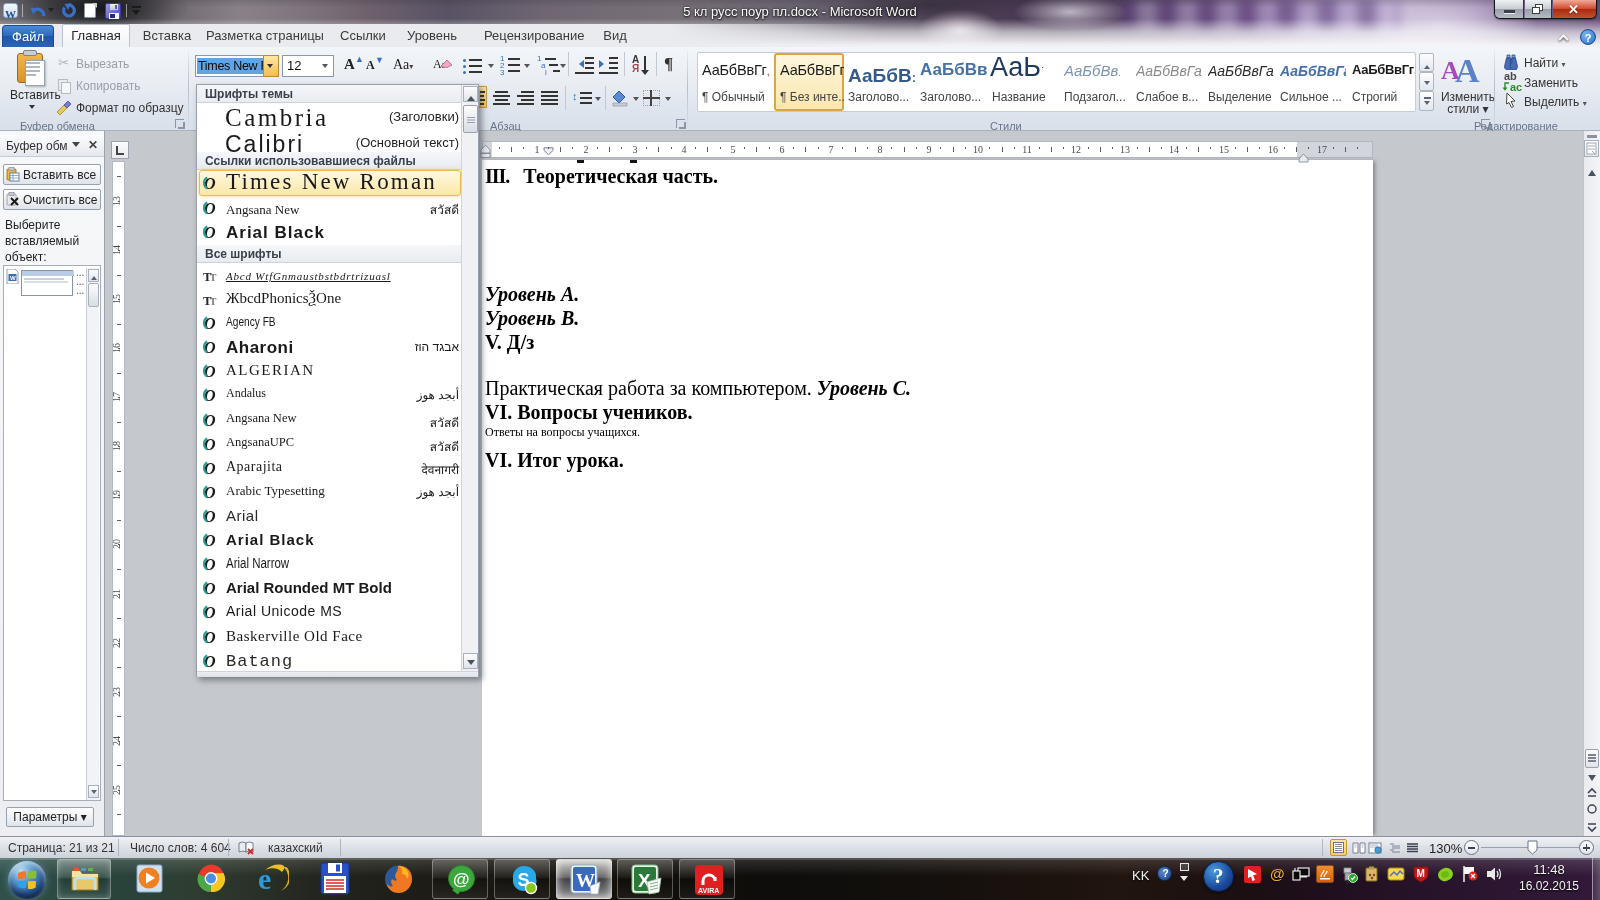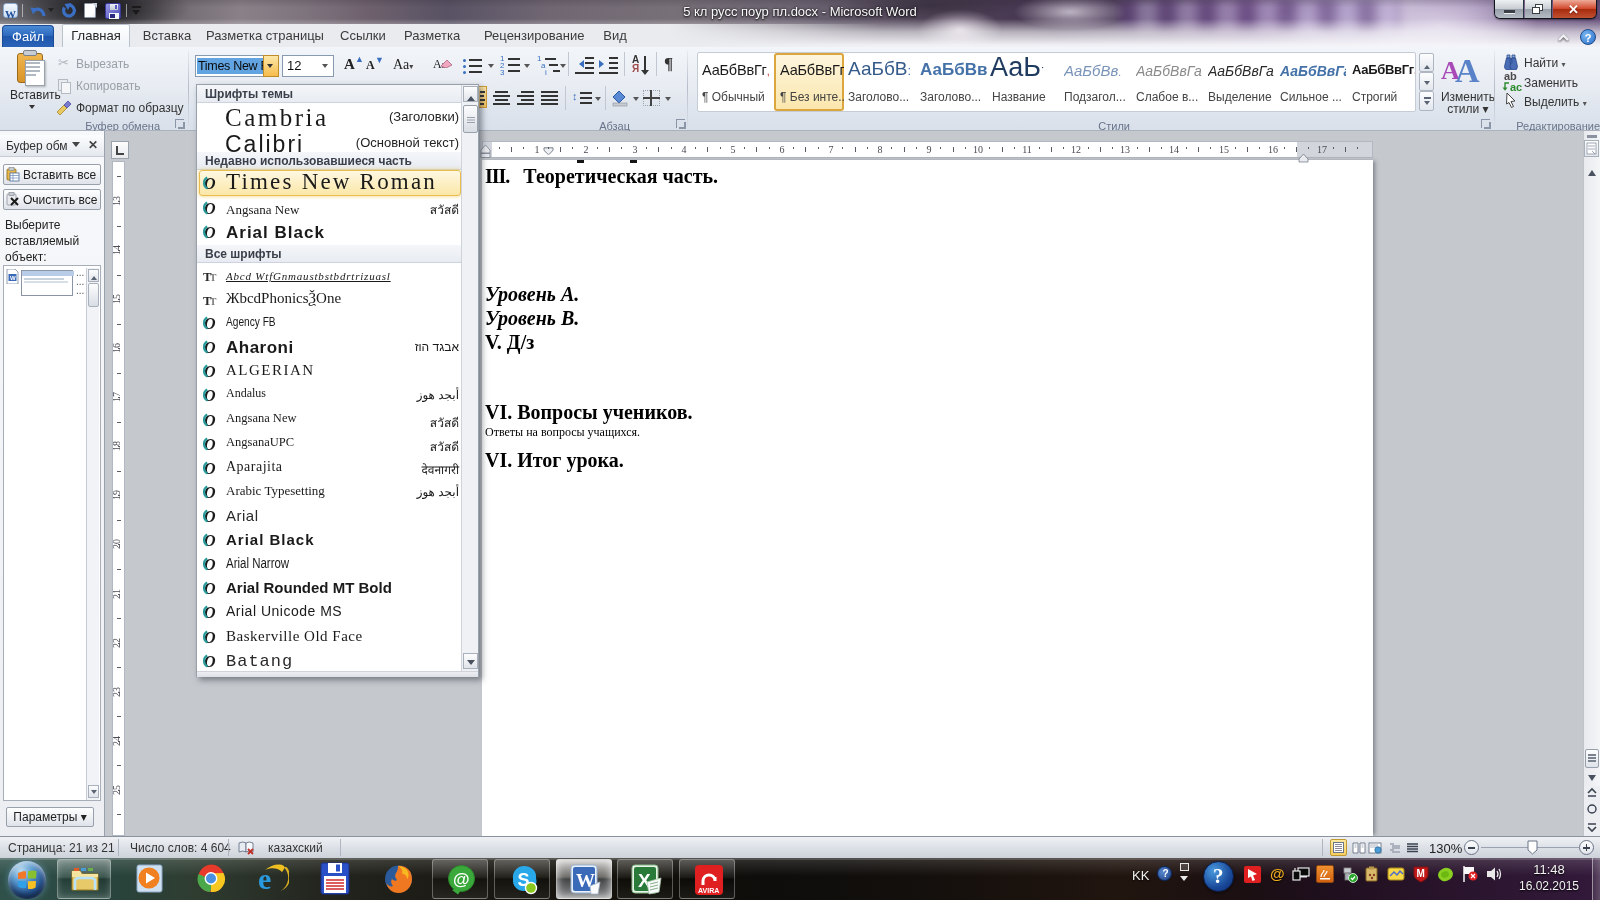--- a/index.html
+++ b/index.html
@@ -13,21 +13,21 @@
 radial-gradient(70px 35px at 1320px 30px, rgba(198,185,215,.6), rgba(198,185,215,0) 75%),
 radial-gradient(120px 35px at 100px 8px, rgba(10,10,12,.75), rgba(10,10,12,0) 75%),
 radial-gradient(150px 40px at 840px 45px, rgba(60,48,70,.55), rgba(60,48,70,0) 75%),
 linear-gradient(90deg,#6e6e74 0%,#55555b 3.5%,#404046 6.5%,#716b71 11%,#8a8188 15%,#7e747e 19%,#6e616d 23%,#585264 28%,#6f6672 34%,#787078 42%,#6c6472 50%,#504458 58%,#453550 66%,#5e4c6c 72%,#7c618e 78%,#a696bc 84%,#b9aaca 88%,#a08cb4 92%,#745e88 96%,#644e78 100%)}
 #tabstrip-light{left:0;top:24px;width:880px;height:23px;background:linear-gradient(90deg,#e9ebee 0%,#e9ebee 76%,rgba(233,235,238,0) 100%)}
 .tab{position:absolute;top:24px;height:23px;font-size:13px;color:#3b3b3b;text-align:center;line-height:23px;white-space:nowrap}
 #tab-file{left:2px;top:25px;width:52px;height:22px;background:linear-gradient(180deg,#4a8ad4 0%,#2e6ac0 45%,#1e56ab 50%,#2a63b8 100%);border-radius:4px 4px 0 0;color:#fff;font-size:13px;line-height:22px;text-align:center;border:1px solid #1a4a94;border-bottom:none}
 #tab-home{left:62px;top:24px;width:68px;height:23px;background:linear-gradient(180deg,#fdfeff,#f0f3f7);border:1px solid #b9c2cf;border-bottom:none;border-radius:2px 2px 0 0;line-height:22px;text-align:center;font-size:13px;color:#262626}
 #ribbon{left:0;top:47px;width:1600px;height:84px;background:linear-gradient(180deg,#f2f5f9 0%,#e9edf3 45%,#e0e6ee 70%,#d9e0ea 100%);border-bottom:1px solid #aab2be}
 .gsep{position:absolute;top:50px;height:76px;width:1px;background:linear-gradient(180deg,rgba(170,178,190,.1),#b6bdc9 50%,rgba(170,178,190,.1))}
-.glabel{position:absolute;top:120px;height:14px;font-size:11px;color:#68748a;text-align:right}
+.glabel{position:absolute;top:120px;height:14px;font-size:11px;color:#68748a;text-align:left}
 .launcher{position:absolute;width:9px;height:9px;border-top:1.5px solid #8a96a8;border-left:1.5px solid #8a96a8}.launcher:after{content:"";position:absolute;left:2px;top:2px;width:5px;height:5px;border-right:2px solid #8a96a8;border-bottom:2px solid #8a96a8}
 .ricon{position:absolute;font-size:11px;color:#2b2b2b}
 .rtext{position:absolute;font-size:12px;color:#333;white-space:nowrap}
 .gray{color:#9aa0a8}
 </style>
 </head>
 <body>
 <div class="abs" id="wall"></div>
 <div class="abs" style="left:1120px;top:0;width:280px;height:32px;background:repeating-linear-gradient(90deg,rgba(92,62,124,.6) 0px,rgba(92,62,124,.6) 13px,rgba(182,162,210,.55) 19px,rgba(198,182,222,.55) 32px,rgba(114,84,148,.55) 40px);filter:blur(5px);opacity:.8"></div>
 <div class="abs" style="left:1010px;top:0;width:120px;height:30px;background:radial-gradient(70px 22px at 60px 12px,rgba(225,220,230,.75),rgba(225,220,230,0) 80%)"></div>
@@ -75,21 +75,21 @@
 <svg class="abs" style="left:1557px;top:33px" width="13" height="10" viewBox="0 0 13 10">
     <path d="M2 7 L6.5 2.5 L11 7" stroke="#f2f2f6" stroke-width="2.2" fill="none" style="filter:drop-shadow(0 1px 1px rgba(0,0,0,.65))"></path>
   </svg>
 <div class="abs" style="left:1580px;top:29px;width:16px;height:16px;border-radius:50%;background:radial-gradient(circle at 5px 5px,#7ab8f0,#2a6cc8);border:1px solid #1a4a8c;color:#fff;font-size:11px;font-weight:bold;text-align:center;line-height:16px">?</div>
 
 <div id="tab-file" class="abs">Файл</div>
 <div id="tab-home" class="abs">Главная</div>
 <div class="tab" style="left:142px;width:50px">Вставка</div>
 <div class="tab" style="left:206px;width:112px">Разметка страницы</div>
 <div class="tab" style="left:340px;width:44px">Ссылки</div>
-<div class="tab" style="left:404px;width:56px">Разметка</div>
+<div class="tab" style="left:404px;width:56px">Уровень</div>
 <div class="tab" style="left:484px;width:94px">Рецензирование</div>
 <div class="tab" style="left:602px;width:26px">Вид</div>
 <div class="abs" id="ribbon"></div>
 
 <div class="abs" style="left:10px;top:52px;width:44px;height:62px">
  <div class="abs" style="left:7px;top:1px;width:26px;height:30px;background:linear-gradient(180deg,#f0b64e,#d89428);border:1px solid #9a6a1a;border-radius:3px"></div>
  <div class="abs" style="left:13px;top:-2px;width:14px;height:6px;background:#c8cdd4;border:1px solid #7a828c;border-radius:2px"></div>
  <div class="abs" style="left:15px;top:8px;width:20px;height:26px;background:#fff;border:1px solid #9aa2ac;box-shadow:1px 1px 2px rgba(0,0,0,.25)"></div>
  <div class="abs" style="left:16px;top:10px;width:14px;height:1.5px;background:#b0b8c2"></div>
  <div class="abs" style="left:16px;top:14px;width:14px;height:1.5px;background:#b0b8c2"></div>
@@ -212,21 +212,21 @@
 <div class="glabel" style="left:490px;width:140px">Абзац</div>
 <div class="launcher" style="left:676px;top:119px"></div>
 <div class="gsep" style="left:687px"></div>
 
 <div class="abs" style="left:697px;top:52px;width:719px;height:60px;background:#fff;border:1px solid #c5ccd6;border-radius:2px"></div>
 <div class="abs" style="left:774px;top:53px;width:70px;height:58px;background:linear-gradient(180deg,#fdf5dd,#fbe7ad);border:2px solid #dba63d;border-radius:3px"></div>
 <div class="abs" style="left:702px;top:62px;width:68px;font-size:14.5px;letter-spacing:-.2px;color:#1a1a1a;white-space:nowrap;overflow:hidden">АаБбВвГг<span style="color:#c03a2a;font-size:11px">,</span></div>
 <div class="abs" style="left:702px;top:90px;width:70px;font-size:12px;color:#444">¶ Обычный</div>
 <div class="abs" style="left:780px;top:62px;width:64px;font-size:14.5px;letter-spacing:-.2px;color:#1a1a1a;white-space:nowrap;overflow:hidden">АаБбВвГг</div>
 <div class="abs" style="left:780px;top:90px;width:66px;font-size:12px;color:#444;white-space:nowrap;overflow:hidden">¶ Без инте...</div>
-<div class="abs" style="left:848px;top:58px;width:68px;font-size:19px;font-weight:normal;color:#345a8a;white-space:nowrap;overflow:hidden">АаБбВ<span style="font-size:13px;color:#3a6fc0">:</span></div>
+<div class="abs" style="left:848px;top:65px;width:68px;font-size:19px;font-weight:bold;color:#345a8a;white-space:nowrap;overflow:hidden">АаБбВ<span style="font-size:13px;color:#3a6fc0">:</span></div>
 <div class="abs" style="left:848px;top:90px;width:70px;font-size:12px;color:#444">Заголово...</div>
 <div class="abs" style="left:920px;top:60px;width:68px;font-size:17px;font-weight:bold;color:#4472a8;white-space:nowrap;overflow:hidden">АаБбВв</div>
 <div class="abs" style="left:920px;top:90px;width:70px;font-size:12px;color:#444">Заголово...</div>
 <div class="abs" style="left:990px;top:52px;width:68px;font-size:27px;color:#1f3a5f;font-family:Liberation Sans, sans-serif;white-space:nowrap;overflow:hidden">АаЬ<span style="font-size:13px">˙</span></div>
 <div class="abs" style="left:992px;top:90px;width:70px;font-size:12px;color:#444">Название</div>
 <div class="abs" style="left:1064px;top:62px;width:66px;font-size:15px;font-style:italic;color:#7a94b8;white-space:nowrap;overflow:hidden">АаБбВв<span style="font-size:11px">.</span></div>
 <div class="abs" style="left:1064px;top:90px;width:70px;font-size:12px;color:#444">Подзагол...</div>
 <div class="abs" style="left:1136px;top:63px;width:66px;font-size:14px;font-style:italic;color:#8a8a8a;white-space:nowrap;overflow:hidden">АаБбВвГа</div>
 <div class="abs" style="left:1136px;top:90px;width:70px;font-size:12px;color:#444">Слабое в...</div>
 <div class="abs" style="left:1208px;top:63px;width:66px;font-size:14px;font-style:italic;color:#2a2a2a;white-space:nowrap;overflow:hidden">АаБбВвГа</div>
@@ -488,20 +488,21 @@
 <div class="abs" style="left:118px;top:790px;width:2px;height:1px;background:#5a5a62"></div>
 <div class="abs" style="left:117px;top:814px;width:4px;height:1px;background:#5a5a62"></div>
 
 <div class="abs" style="left:482px;top:160px;width:891px;height:676px;overflow:hidden;font-family:'Liberation Serif',serif;color:#000">
  <div class="abs" style="left:95px;top:0;width:7px;height:2.5px;background:#151515"></div>
  <div class="abs" style="left:148px;top:0;width:7px;height:2.5px;background:#151515"></div>
  <div class="abs" style="left:3px;top:5px;font-size:20px;font-weight:bold;white-space:nowrap"><span style="letter-spacing:-1px">III.</span><span style="display:inline-block;width:14px"></span>Теоретическая часть.</div>
  <div class="abs" style="left:3px;top:123px;font-size:20px;font-weight:bold;font-style:italic;white-space:nowrap">Уровень А.</div>
  <div class="abs" style="left:3px;top:147px;font-size:20px;font-weight:bold;font-style:italic;white-space:nowrap">Уровень В.</div>
  <div class="abs" style="left:3px;top:171px;font-size:20px;font-weight:bold;white-space:nowrap">V. Д/з</div>
+ <div class="abs" style="left:3px;top:217px;font-size:20px;white-space:nowrap">Практическая работа за компьютером. <span style="font-weight:bold;font-style:italic">Уровень С.</span></div>
  <div class="abs" style="left:3px;top:241px;font-size:20px;font-weight:bold;white-space:nowrap">VI. Вопросы учеников.</div>
  <div class="abs" style="left:3px;top:265px;font-size:12px;white-space:nowrap">Ответы на вопросы учащихся.</div>
  <div class="abs" style="left:3px;top:289px;font-size:20px;font-weight:bold;white-space:nowrap">VI. Итог урока.</div>
 </div>
 
 <div class="abs" style="left:0;top:836px;width:1600px;height:22px;background:linear-gradient(180deg,#eff1f4 0%,#dde1e7 50%,#cdd2da 100%);border-top:1px solid #8a92a0">
  <div class="abs" style="left:8px;top:4px;font-size:12px;color:#333">Страница: 21 из 21</div>
  <div class="abs" style="left:118px;top:2px;width:1px;height:17px;background:#b0b6c0"></div>
  <div class="abs" style="left:130px;top:4px;font-size:12px;color:#333">Число слов: 4 604</div>
  <div class="abs" style="left:228px;top:2px;width:1px;height:17px;background:#b0b6c0"></div>
@@ -728,21 +729,21 @@
 
 <div class="abs" style="left:196px;top:84px;width:283px;height:593px;background:#fff;border:1px solid #98a0ac;box-shadow:3px 3px 6px rgba(40,45,55,.5);z-index:50">
 <div class="abs" style="left:0;top:0px;width:266px;height:18px;background:linear-gradient(180deg,#f4f6f9,#e8ecf2);border-bottom:1px solid #cdd3dc">
       <span class="abs" style="left:8px;top:2px;font-size:12px;font-weight:bold;color:#3a3f4a">Шрифты темы</span>
     </div>
 <div class="abs" style="left:28px;top:19px;font-size:25px;color:#1a1a1a;font-family:'Liberation Serif',serif;letter-spacing:2.5px">Cambria</div>
 <div class="abs" style="left:0;top:24px;width:262px;text-align:right;font-size:13px;color:#222">(Заголовки)</div>
 <div class="abs" style="left:28px;top:46px;font-size:23px;color:#1a1a1a;letter-spacing:2px">Calibri</div>
 <div class="abs" style="left:0;top:50px;width:262px;text-align:right;font-size:13px;color:#222">(Основной текст)</div>
 <div class="abs" style="left:0;top:67px;width:266px;height:18px;background:linear-gradient(180deg,#f4f6f9,#e8ecf2);border-bottom:1px solid #cdd3dc">
-      <span class="abs" style="left:8px;top:2px;font-size:12px;font-weight:bold;color:#3a3f4a">Недавно использовавшиеся часть</span>
+      <span class="abs" style="left:8px;top:2px;font-size:12px;font-weight:bold;color:#3a3f4a">Ссылки использовавшиеся файлы</span>
     </div>
 <div class="abs" style="left:2px;top:85px;width:262px;height:26px;background:linear-gradient(180deg,#fef8e2,#fbe7a6);border:1.5px solid #e8bc4e;border-radius:3px;box-shadow:0 0 4px rgba(240,200,80,.8)"></div>
 <svg class="abs" style="left:6px;top:90px" width="17" height="16" viewBox="0 0 17 16">
       <text x="1" y="13.5" font-size="16" font-style="italic" font-weight="bold" font-family="Liberation Serif" fill="#1a1a1a">O</text>
       <path d="M4.5 13.5 A5.5 6 0 0 1 4.2 2.5" stroke="#2a9a9a" stroke-width="2.2" fill="none"></path>
     </svg>
 <div class="abs" style="left:29px;top:84px;font-size:23px;color:#1a1a1a;font-family:'Liberation Serif',serif;letter-spacing:2.2px">Times New Roman</div>
 <svg class="abs" style="left:6px;top:115px" width="17" height="16" viewBox="0 0 17 16">
       <text x="1" y="13.5" font-size="16" font-style="italic" font-weight="bold" font-family="Liberation Serif" fill="#1a1a1a">O</text>
       <path d="M4.5 13.5 A5.5 6 0 0 1 4.2 2.5" stroke="#2a9a9a" stroke-width="2.2" fill="none"></path>

